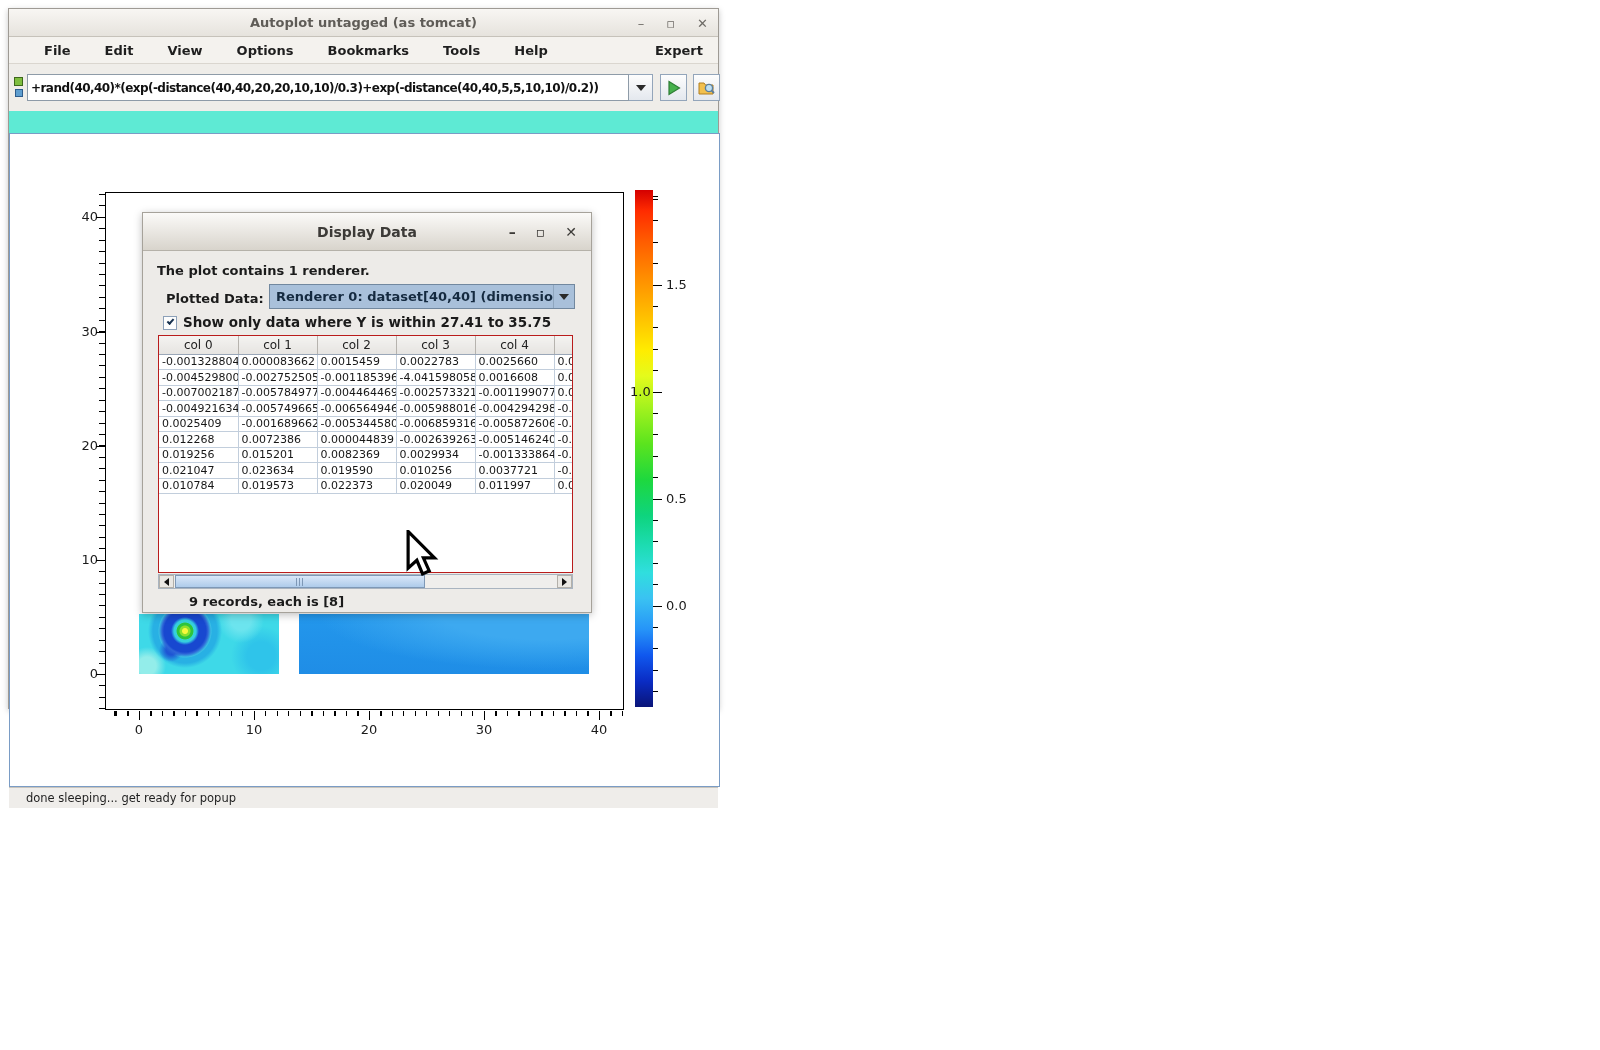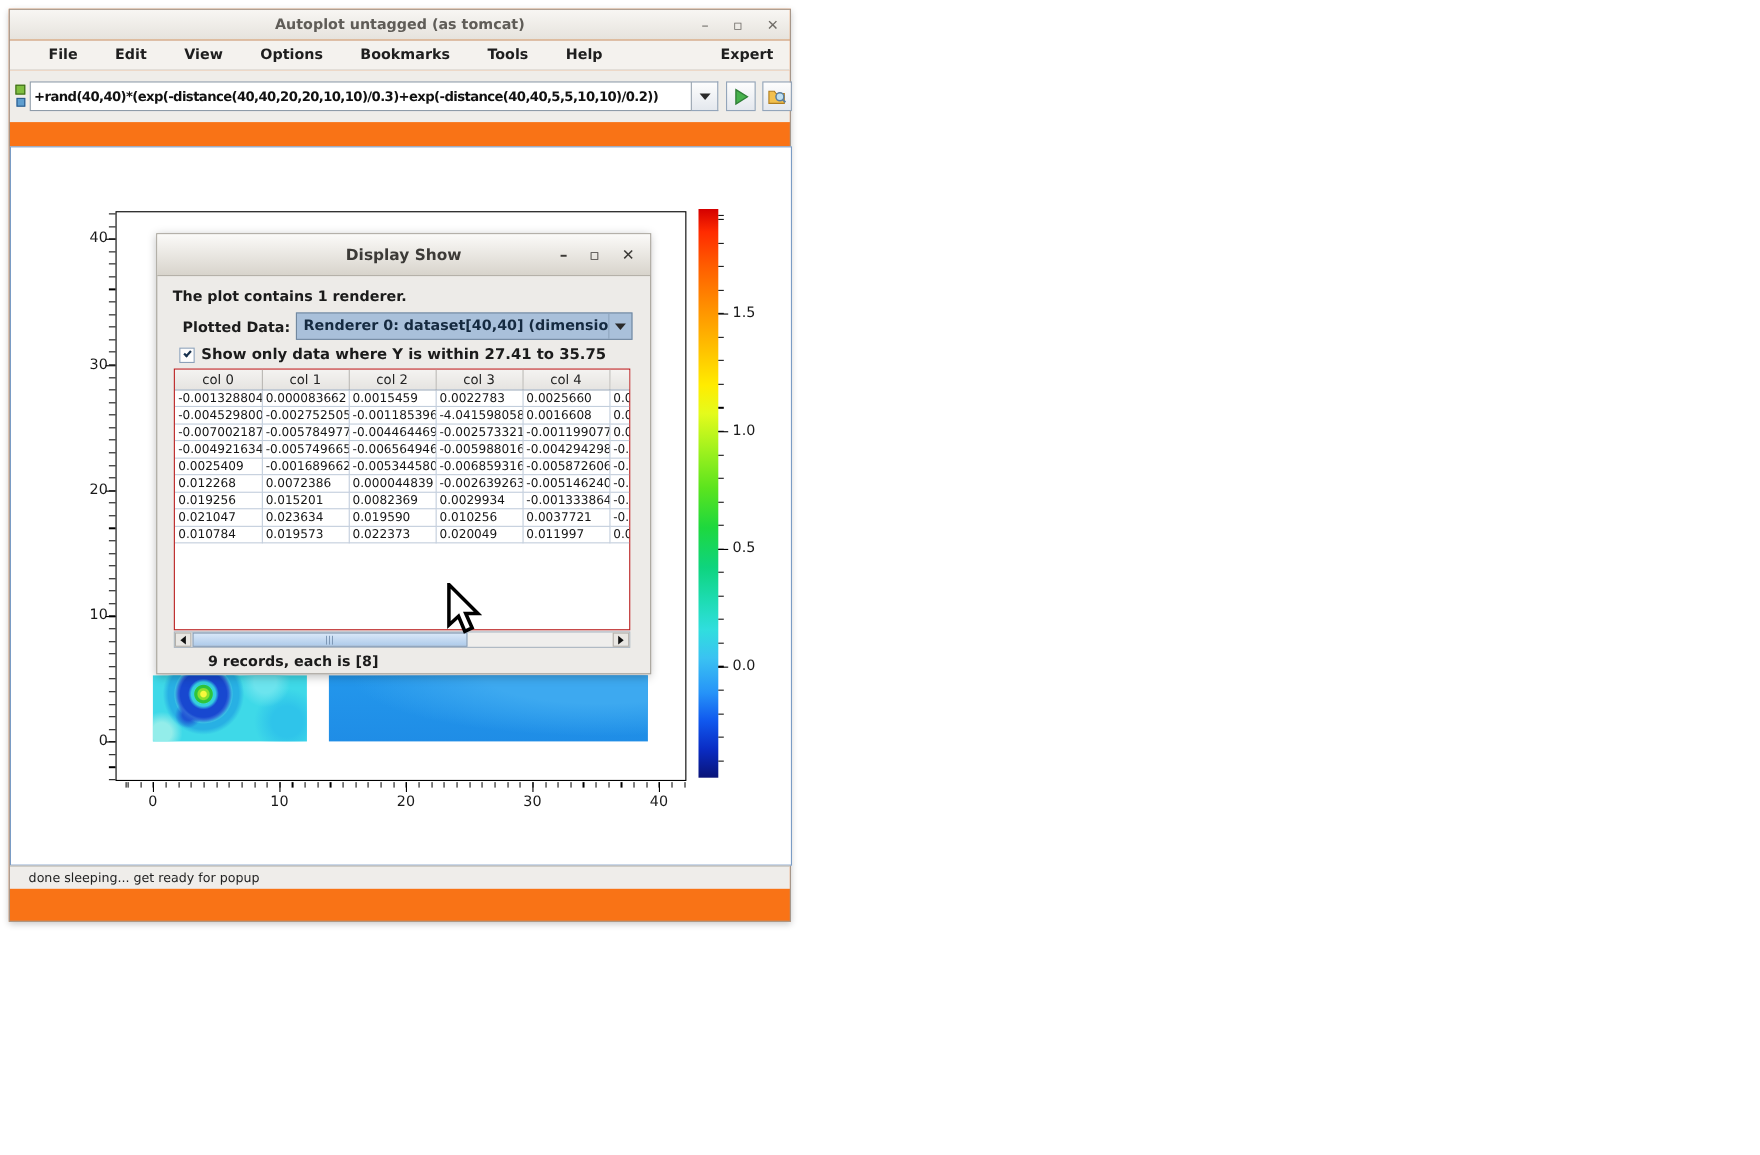--- a/index.html
+++ b/index.html
@@ -1,21 +1,21 @@
 <!DOCTYPE html>
 <html><head>
 <meta charset="utf-8">
 <style>
   * { margin:0; padding:0; box-sizing:border-box; }
   html,body { width:1600px; height:1050px; background:#ffffff; font-family:"DejaVu Sans", sans-serif; }
   .screen { position:relative; width:1600px; height:1050px; background:#fff; overflow:hidden; }
 
   
-  .window { position:absolute; left:8px; top:8px; width:711px; height:830px;
-            background:#f97316; border:1px solid #9E9A94; box-shadow:0 2px 6px rgba(0,0,0,.22);text-decoration:underline; }
+  .window { position:absolute; left:8px; top:8px; width:711px; height:701px;
+            background:#5eead4; border:1px solid #9E9A94; box-shadow:0 2px 6px rgba(0,0,0,.22);text-decoration:underline; }
 
   .titlebar { position:absolute; left:0; top:0; width:100%; height:28px;
               background:linear-gradient(#F8F6F3,#E6E3DD); border-bottom:1px solid #C6C2BA;
               display:flex; align-items:center; }
   .titlebar .title { flex:1; text-align:center; font-size:13px; color:#5F5C57; font-weight:600; }
   .win-btns { position:absolute; right:10px; top:0; height:28px; display:flex; align-items:center; gap:22px;
               color:#6E6B66; font-size:13px; }
   .win-btns span { cursor:default; line-height:1; }
 
   .menubar { position:absolute; left:0; top:28px; width:100%; height:27px; background:#F4F2EE;
@@ -201,34 +201,34 @@
           <span class="ticklabel" style="left: 229px; top: 588px; width: 30px; text-align: center;">10</span>
           <div class="majtick" style="left: 244px; top: 577px; width: 1px; height: 9px;"></div>
           <span class="ticklabel" style="left: 344px; top: 588px; width: 30px; text-align: center;">20</span>
           <div class="majtick" style="left: 359px; top: 577px; width: 1px; height: 9px;"></div>
           <span class="ticklabel" style="left: 459px; top: 588px; width: 30px; text-align: center;">30</span>
           <div class="majtick" style="left: 474px; top: 577px; width: 1px; height: 9px;"></div>
           <span class="ticklabel" style="left: 574px; top: 588px; width: 30px; text-align: center;">40</span>
           <div class="majtick" style="left: 589px; top: 577px; width: 1px; height: 9px;"></div>
           <span class="ticklabel" style="left: 656px; top: 143px;">1.5</span>
           <div class="majtick" style="left: 643px; top: 151px; width: 9px; height: 1px;"></div>
-          <span class="ticklabel" style="left: 656px; top: 250px; text-align: center;">1.0</span>
+          <span class="ticklabel" style="left: 620px; top: 250px; text-align: center;">1.0</span>
           <div class="majtick" style="left: 643px; top: 258px; width: 9px; height: 1px;"></div>
           <span class="ticklabel" style="left: 656px; top: 357px;">0.5</span>
           <div class="majtick" style="left: 643px; top: 365px; width: 9px; height: 1px;"></div>
           <span class="ticklabel" style="left: 656px; top: 464px;">0.0</span>
           <div class="majtick" style="left: 643px; top: 472px; width: 9px; height: 1px;"></div>
         </div>
 
       <div class="spec spec-left"></div>
       <div class="spec spec-right"></div>
 
       <div class="dialog">
         <div class="dlg-titlebar">
-          <span class="title">Display Show</span>
+          <span class="title">Display Data</span>
           <div class="dlg-btns">
             <span>–</span>
             <span>▫</span>
             <span>✕</span>
           </div>
         </div>
         <div class="dlg-intro">The plot contains 1 renderer.</div>
         <div class="dlg-plotted-label">Plotted Data:</div>
         <div class="combo">
           <span class="val">Renderer 0: dataset[40,40] (dimension...</span>

